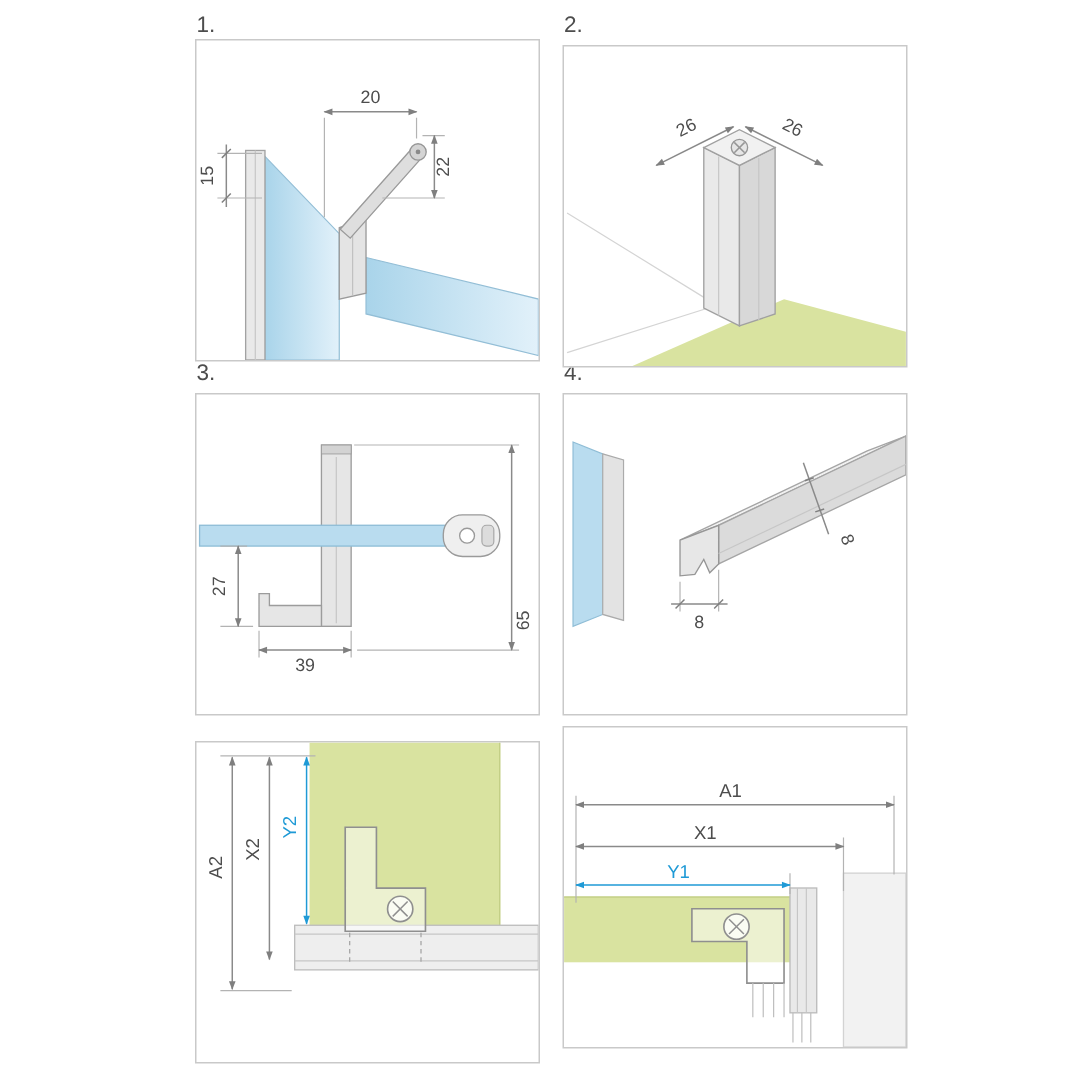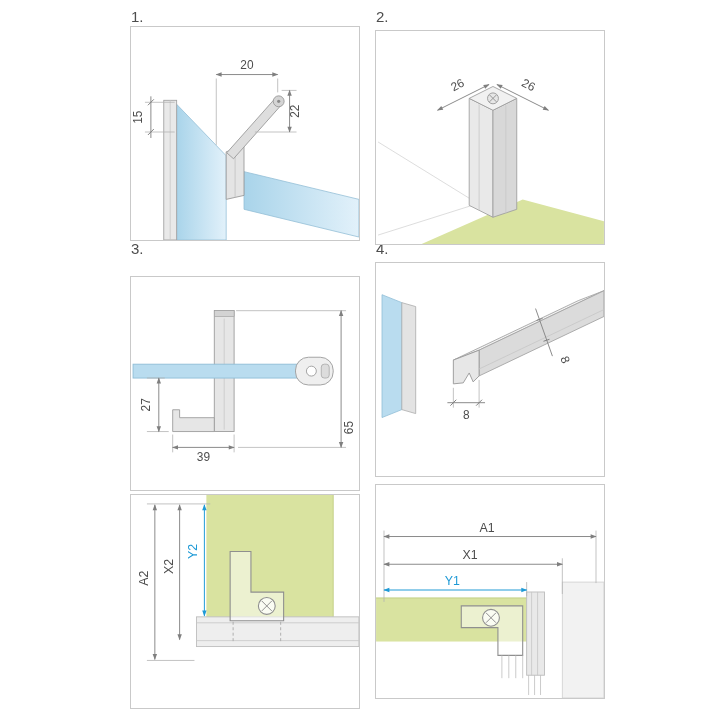--- a/index.html
+++ b/index.html
@@ -122,21 +122,21 @@
         <line class="dim" x1="62" y1="80" x2="114" y2="54" marker-start="url(#as)" marker-end="url(#ae)"></line>
         <text class="dimtxt" x="84" y="58" transform="rotate(-27 84 58)" text-anchor="middle">26</text>
       </g>
       <g>
         <line class="dim" x1="122" y1="54" x2="174" y2="80" marker-start="url(#as)" marker-end="url(#ae)"></line>
         <text class="dimtxt" x="152" y="58" transform="rotate(27 152 58)" text-anchor="middle">26</text>
       </g>
     </svg>
   </div>
 
-  <div class="panel" style="left:130px;top:276px">
+  <div class="panel" style="left:130px;top:262px">
     <svg viewBox="0 0 230 215">
       <g>
         <rect x="84" y="34" width="20" height="122" fill="#e6e6e6" stroke="#9c9c9c" stroke-width="0.9"></rect>
         <rect x="84" y="34" width="20" height="6" fill="#d3d3d3" stroke="#9c9c9c" stroke-width="0.6"></rect>
         <line class="groove" x1="94" y1="42" x2="94" y2="154"></line>
         <polygon points="42,134 49,134 49,142 84,142 84,156 42,156" fill="#e6e6e6" stroke="#9c9c9c" stroke-width="0.9"></polygon>
       </g>
       <g>
         <rect x="2" y="88" width="176" height="14" stroke="#8fbdd6" stroke-width="0.9" fill="#b9dcef"></rect>
       </g>

